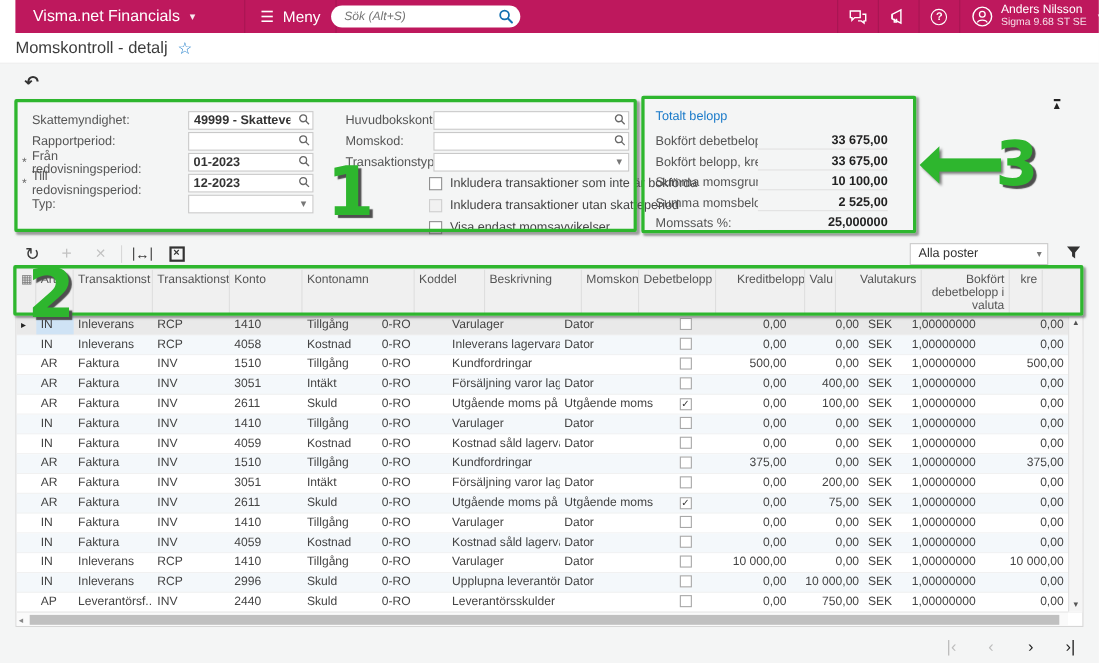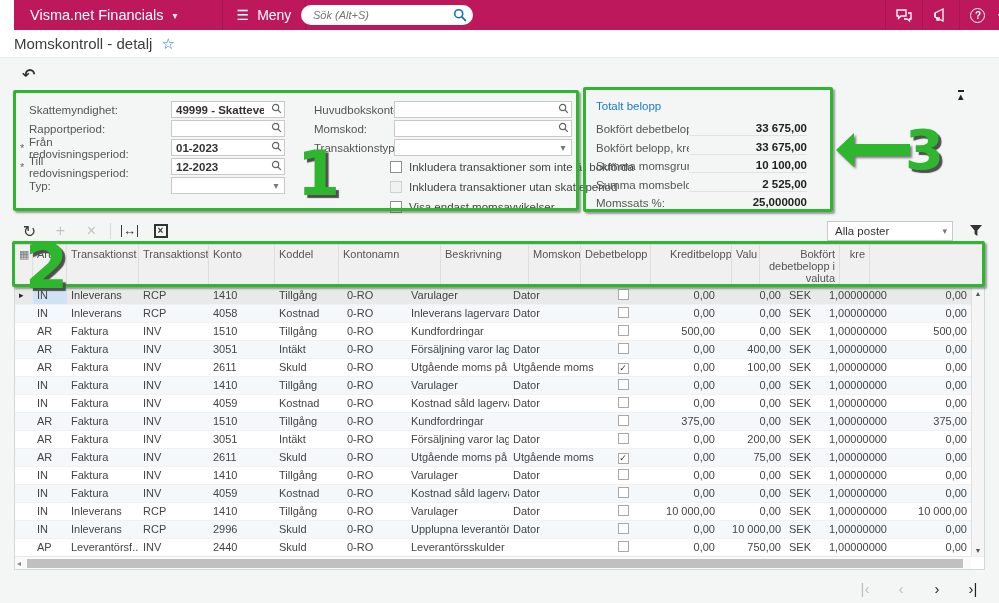--- a/index.html
+++ b/index.html
@@ -156,20 +156,31 @@
       </div>
       <div class="tico">
         <svg width="17" height="16" viewBox="0 0 17 16">
           <path d="M3 6 l8 -4 v12 l-8 -4 z" fill="none" stroke="#fff" stroke-width="1.3"></path>
           <path d="M3 6 v4 M5 10 v3 h2 v-3" fill="none" stroke="#fff" stroke-width="1.3"></path>
         </svg>
       </div>
       <div class="tico">
         <span class="helpc">?</span>
       </div>
+      <div class="userblk">
+        <svg width="20" height="20" viewBox="0 0 20 20">
+          <circle cx="10" cy="10" r="8.5" fill="none" stroke="#fff" stroke-width="1.3"></circle>
+          <circle cx="10" cy="8" r="2.6" fill="none" stroke="#fff" stroke-width="1.2"></circle>
+          <path d="M5.5 15.5 c1 -3 8 -3 9 0" fill="none" stroke="#fff" stroke-width="1.2"></path>
+        </svg>
+        <div class="uname">
+          <div>Anders Nilsson</div>
+          <div class="ucomp">Sigma 9.68 ST SE</div>
+        </div>
+      </div>
       <div class="ucaret">▾</div>
     </div>
   </header>
 
   <div class="titlebar">
     <span class="ptitle">Momskontroll - detalj</span>
     <span class="star">☆</span>
   </div>
 
   <div class="content">
@@ -325,27 +336,28 @@
       </svg>
     </span>
 
     <div class="grid">
       <div class="ghead" id="ghead">
           <div class="th" style="width: 18px;"><span class="colicon">▦</span></div>
           <div class="th" style="width: 34px;">Art</div>
           <div class="th" style="width: 72px;">Transaktionst</div>
           <div class="th" style="width: 70px;">Transaktionst</div>
           <div class="th" style="width: 66px;">Konto</div>
+          <div class="th" style="width: 102px;">Kontonamn</div>
           <div class="th" style="width: 64px;">Koddel</div>
-          <div class="th" style="width: 102px;">Kontonamn</div>
           <div class="th" style="width: 88px;">Beskrivning</div>
           <div class="th" style="width: 52px;">Momskon</div>
           <div class="th r" style="width: 70px;">Debetbelopp</div>
           <div class="th r" style="width: 66px; margin-left: 15px;">Kreditbelopp</div>
           <div class="th" style="width: 28px;">Valu</div>
+          <div class="th r" style="width: 78px;">Valutakurs</div>
           <div class="th r" style="width: 80px;">Bokfört debetbelopp i valuta</div>
           <div class="th r" style="width: 30px;">kre</div>
         </div>
       <div class="gbody" id="gbody">
           <div class="grow selected">
             <div class="td marker" style="width: 18px;">▸</div>
             <div class="td cell-art" style="width: 34px;">IN</div>
             <div class="td" style="width: 72px;">Inleverans</div>
             <div class="td" style="width: 70px;">RCP</div>
             <div class="td" style="width: 66px;">1410</div>

